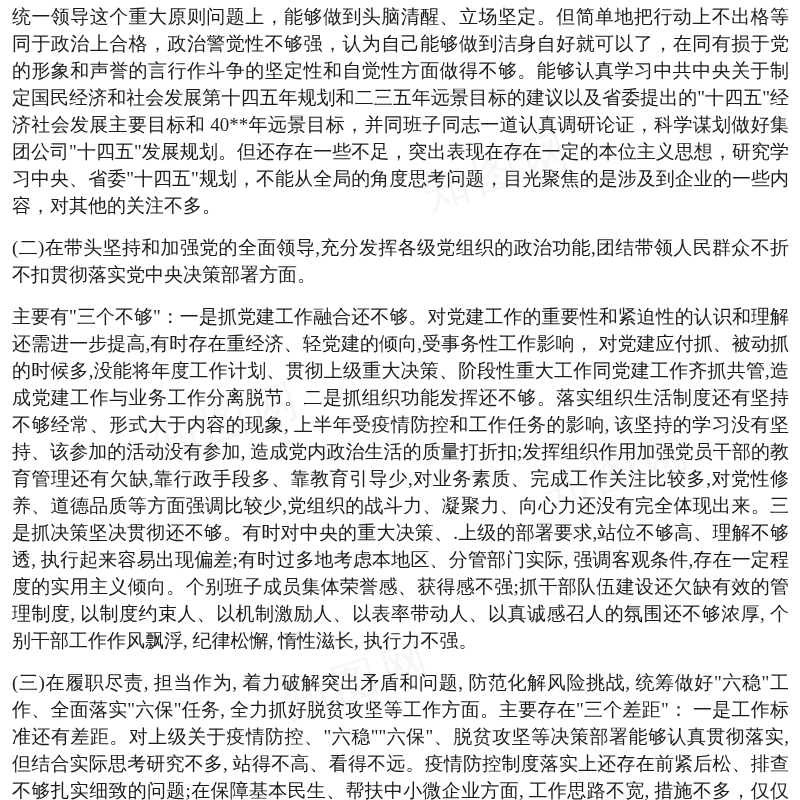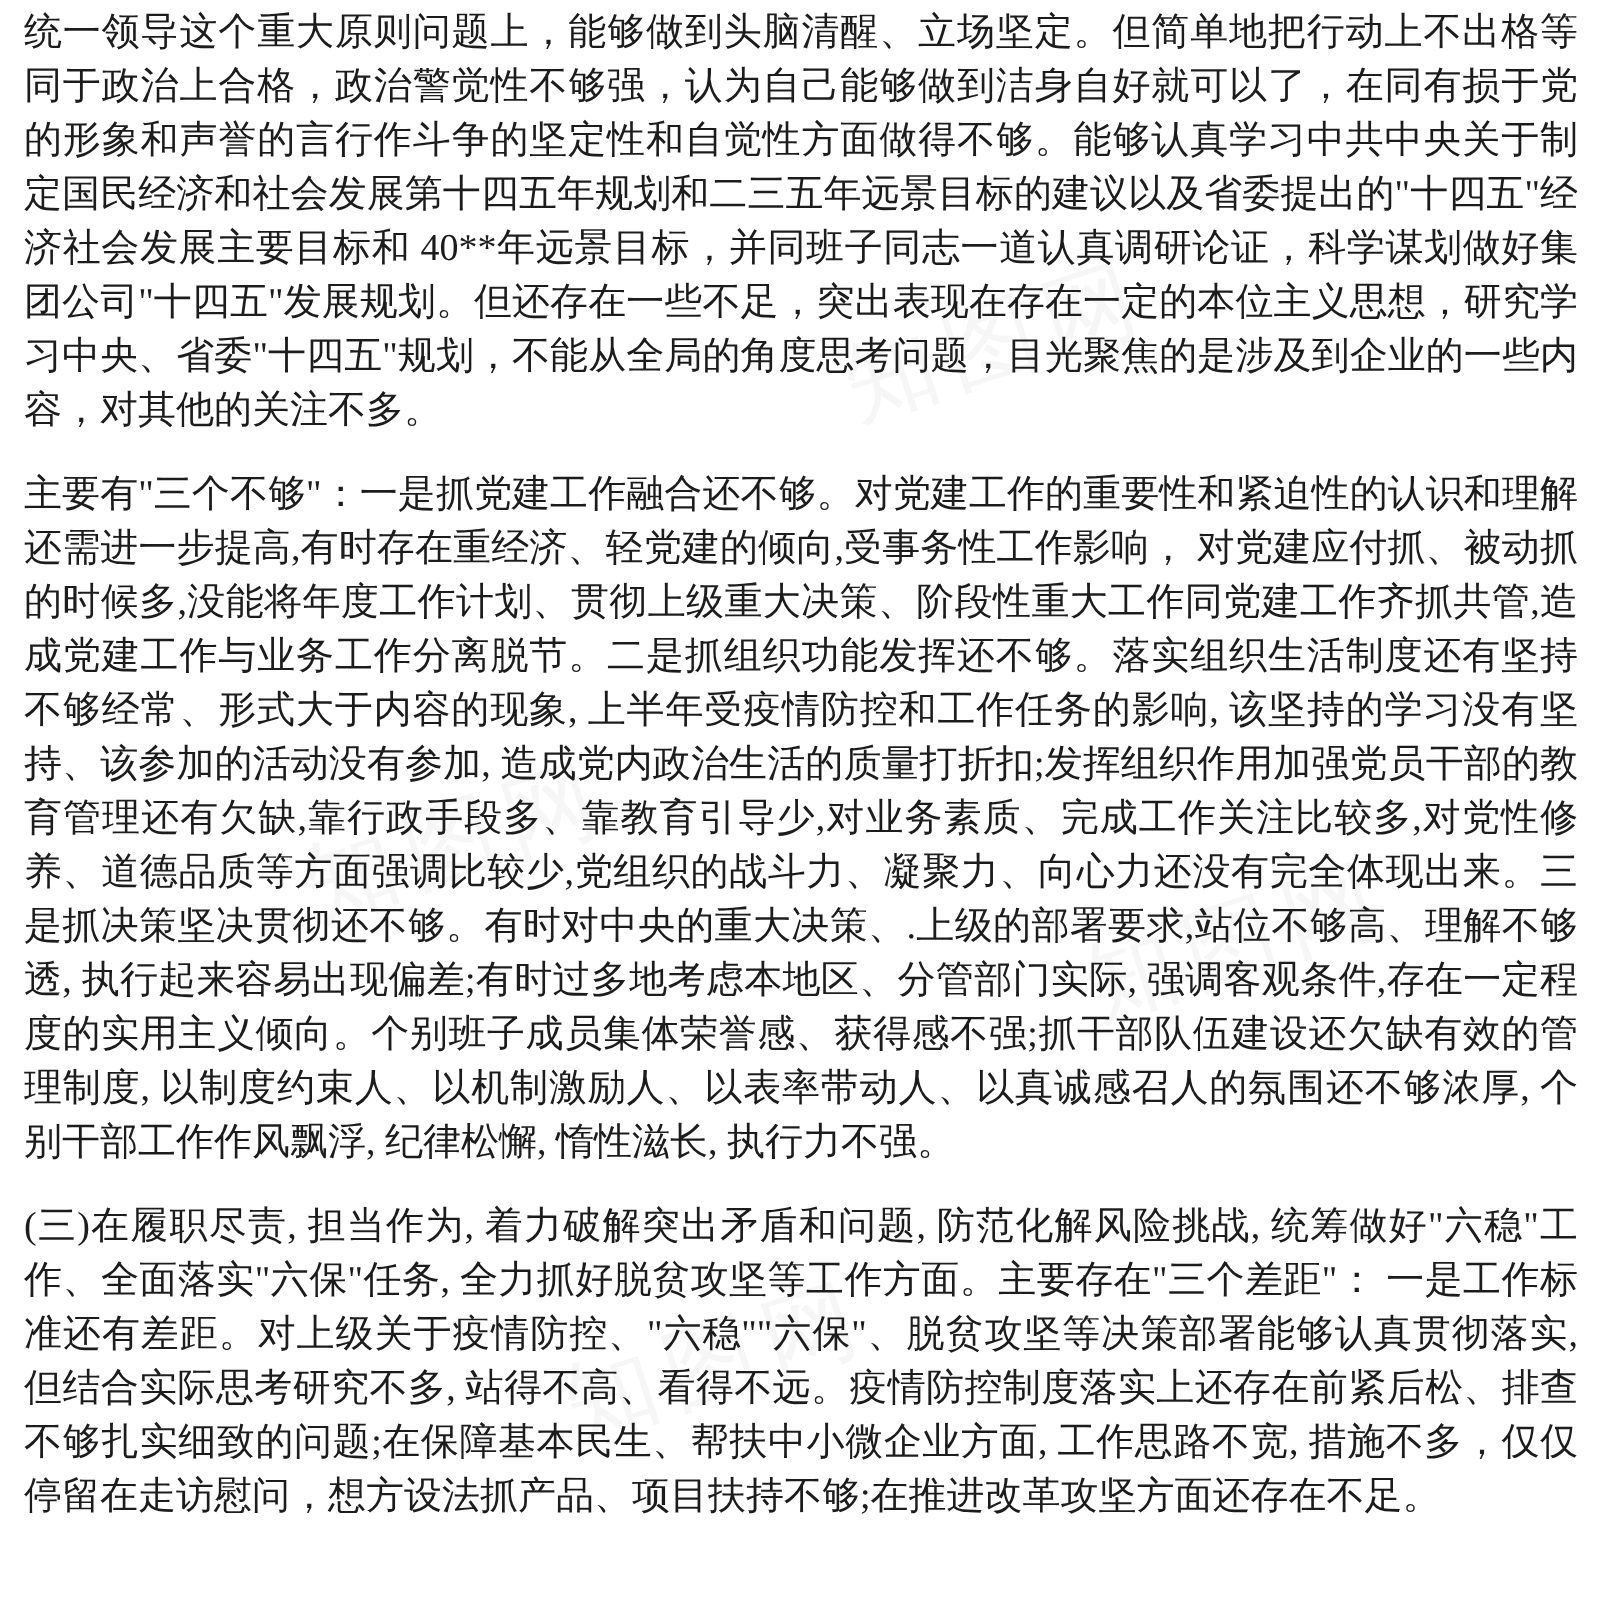--- a/index.html
+++ b/index.html
@@ -49,15 +49,16 @@
 </head>
 <body>
 
 <span class="watermark wm-1">知图网</span>
 <span class="watermark wm-2">知图网</span>
 <span class="watermark wm-3">知图网</span>
 <span class="watermark wm-4">知图网</span>
 
 <div class="doc">
   <p>统一领导这个重大原则问题上，能够做到头脑清醒、立场坚定。但简单地把行动上不出格等同于政治上合格，政治警觉性不够强，认为自己能够做到洁身自好就可以了，在同有损于党的形象和声誉的言行作斗争的坚定性和自觉性方面做得不够。能够认真学习中共中央关于制定国民经济和社会发展第十四五年规划和二三五年远景目标的建议以及省委提出的"十四五"经济社会发展主要目标和 40**年远景目标，并同班子同志一道认真调研论证，科学谋划做好集团公司"十四五"发展规划。但还存在一些不足，突出表现在存在一定的本位主义思想，研究学习中央、省委"十四五"规划，不能从全局的角度思考问题，目光聚焦的是涉及到企业的一些内容，对其他的关注不多。</p>
+  <p>(二)在带头坚持和加强党的全面领导,充分发挥各级党组织的政治功能,团结带领人民群众不折不扣贯彻落实党中央决策部署方面。</p>
   <p>主要有"三个不够"：一是抓党建工作融合还不够。对党建工作的重要性和紧迫性的认识和理解还需进一步提高,有时存在重经济、轻党建的倾向,受事务性工作影响， 对党建应付抓、被动抓的时候多,没能将年度工作计划、贯彻上级重大决策、阶段性重大工作同党建工作齐抓共管,造成党建工作与业务工作分离脱节。二是抓组织功能发挥还不够。落实组织生活制度还有坚持不够经常、形式大于内容的现象, 上半年受疫情防控和工作任务的影响, 该坚持的学习没有坚持、该参加的活动没有参加, 造成党内政治生活的质量打折扣;发挥组织作用加强党员干部的教育管理还有欠缺,靠行政手段多、靠教育引导少,对业务素质、完成工作关注比较多,对党性修养、道德品质等方面强调比较少,党组织的战斗力、凝聚力、向心力还没有完全体现出来。三是抓决策坚决贯彻还不够。有时对中央的重大决策、.上级的部署要求,站位不够高、理解不够透, 执行起来容易出现偏差;有时过多地考虑本地区、分管部门实际, 强调客观条件,存在一定程度的实用主义倾向。个别班子成员集体荣誉感、获得感不强;抓干部队伍建设还欠缺有效的管理制度, 以制度约束人、以机制激励人、以表率带动人、以真诚感召人的氛围还不够浓厚, 个别干部工作作风飘浮, 纪律松懈, 惰性滋长, 执行力不强。</p>
   <p>(三)在履职尽责, 担当作为, 着力破解突出矛盾和问题, 防范化解风险挑战, 统筹做好"六稳"工作、全面落实"六保"任务, 全力抓好脱贫攻坚等工作方面。主要存在"三个差距"： 一是工作标准还有差距。对上级关于疫情防控、"六稳""六保"、脱贫攻坚等决策部署能够认真贯彻落实, 但结合实际思考研究不多, 站得不高、看得不远。疫情防控制度落实上还存在前紧后松、排查不够扎实细致的问题;在保障基本民生、帮扶中小微企业方面, 工作思路不宽, 措施不多，仅仅停留在走访慰问，想方设法抓产品、项目扶持不够;在推进改革攻坚方面还存在不足。</p>
 </div>
 
 </body></html>

